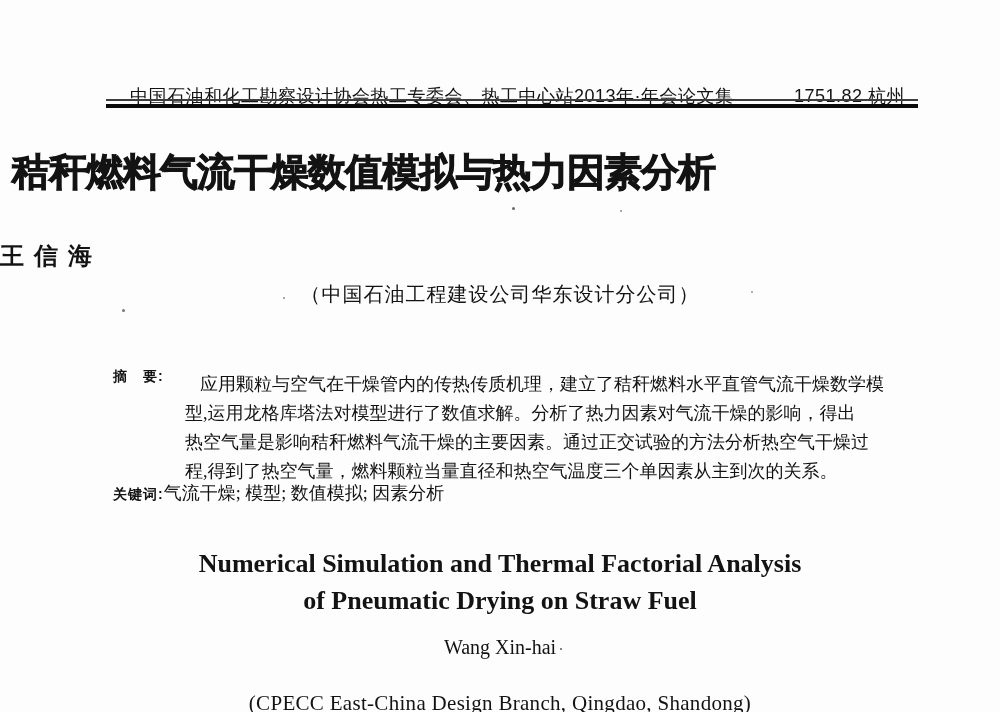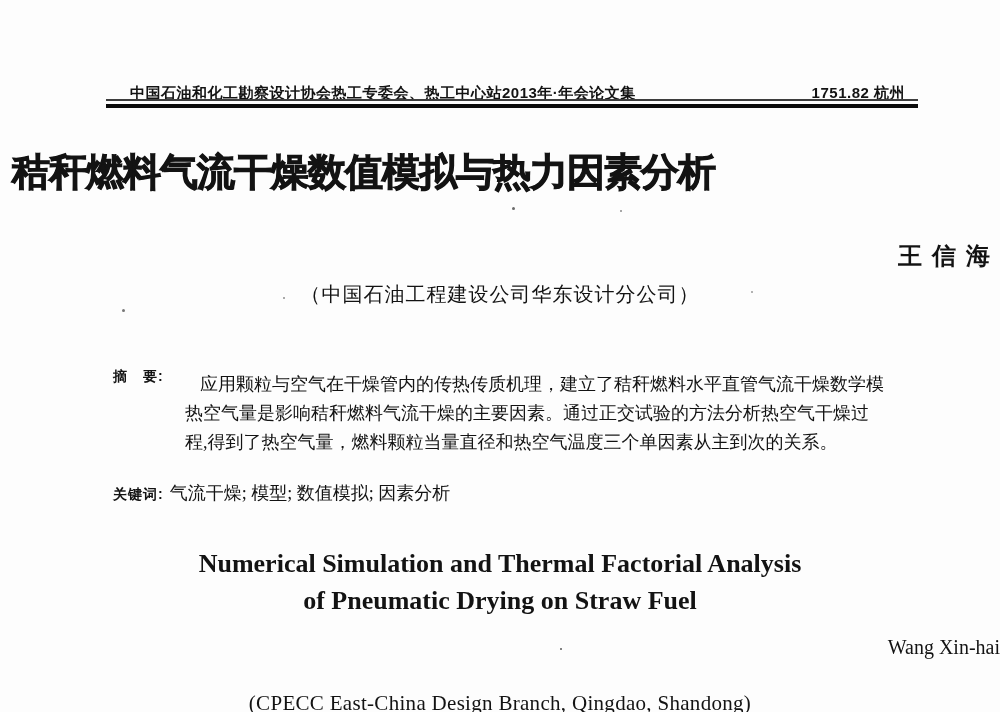--- a/index.html
+++ b/index.html
@@ -11,41 +11,41 @@
   .page{
     position:relative;width:1000px;height:712px;
     background:var(--paper,#fdfdfd);
     color:var(--ink,#131313);
   }
   
   .header-row{
     position:absolute;left:130px;right:95px;top:84px;
     display:flex;justify-content:space-between;align-items:baseline;
     font-family:"Liberation Sans","DejaVu Sans",sans-serif;
-    font-weight:bold;font-size:15px;letter-spacing:0.5px;
+    font-weight:normal;font-size:18px;letter-spacing:0.5px;
     white-space:nowrap;
   }
   .header-rule{
     position:absolute;left:106px;width:812px;top:99px;
     height:3px;
     border-top:2px solid #3d3d3d;
     border-bottom:4px solid #0b0b0b;
   }
   
   .title-zh{
     position:absolute;left:12px;width:100%;top:147px;
     text-align:left;
     font-family:"Liberation Sans","DejaVu Sans",sans-serif;
     font-weight:900;font-size:38px;letter-spacing:-1px;
     -webkit-text-stroke:1px currentColor;
     white-space:nowrap;
   }
   .author-zh{
     position:absolute;left:0;width:100%;top:240px;
-    text-align:right;font-size:24px;font-weight:600;
+    text-align:left;font-size:24px;font-weight:600;
     letter-spacing:10px;white-space:nowrap;
   }
   .affil-zh{
     position:absolute;left:0;width:100%;top:281px;
     text-align:center;font-size:20px;font-weight:500;
     letter-spacing:1px;white-space:nowrap;
   }
   
   .abstract{
     position:absolute;left:113px;top:362px;width:800px;
@@ -57,30 +57,30 @@
     white-space:nowrap;
   }
   .abstract .block-label{position:absolute;left:0;top:0;}
   .abstract .abs-text{margin-left:72px;margin-top:8px;}
   .abstract .abs-line{white-space:nowrap;}
   .abstract .abs-line.first{text-indent:15px;}
   .keywords{
     position:absolute;left:113px;top:479px;
     font-size:18px;line-height:29px;white-space:nowrap;
   }
-  .keywords .block-label{margin-right:6px;vertical-align:baseline;text-align:right;}
+  .keywords .block-label{margin-right:0;vertical-align:baseline;text-align:right;}
   
   .title-en{
     position:absolute;left:0;width:100%;top:545px;
     text-align:center;font-weight:bold;font-size:26px;line-height:37px;
     white-space:nowrap;
   }
   .author-en{
     position:absolute;left:0;width:100%;top:636px;
-    text-align:right;font-size:20px;white-space:nowrap;
+    text-align:center;font-size:20px;white-space:nowrap;
   }
   .affil-en{
     position:absolute;left:0;width:100%;top:691px;
     text-align:center;font-size:21px;letter-spacing:0.3px;white-space:nowrap;
   }
   
   .speck{position:absolute;border-radius:50%;}
   .s1{left:122px;top:309px;width:3px;height:3px;background:#777;}
   .s2{left:512px;top:207px;width:3px;height:3px;background:#6a6a6a;}
   .s3{left:620px;top:210px;width:2px;height:2px;background:#8a8a8a;}
@@ -102,20 +102,21 @@
   <div class="title-zh">秸秆燃料气流干燥数值模拟与热力因素分析</div>
 
   <div class="author-zh">王信海</div>
 
   <div class="affil-zh">（中国石油工程建设公司华东设计分公司）</div>
 
   <div class="abstract">
     <span class="block-label">摘　要:</span>
     <div class="abs-text">
       <div class="abs-line first">应用颗粒与空气在干燥管内的传热传质机理，建立了秸秆燃料水平直管气流干燥数学模</div>
+      <div class="abs-line">型,运用龙格库塔法对模型进行了数值求解。分析了热力因素对气流干燥的影响，得出</div>
       <div class="abs-line">热空气量是影响秸秆燃料气流干燥的主要因素。通过正交试验的方法分析热空气干燥过</div>
       <div class="abs-line">程,得到了热空气量，燃料颗粒当量直径和热空气温度三个单因素从主到次的关系。</div>
     </div>
   </div>
 
   <div class="keywords">
     <span class="block-label">关键词:</span><span>气流干燥; 模型; 数值模拟; 因素分析</span>
   </div>
 
   <div class="title-en">

